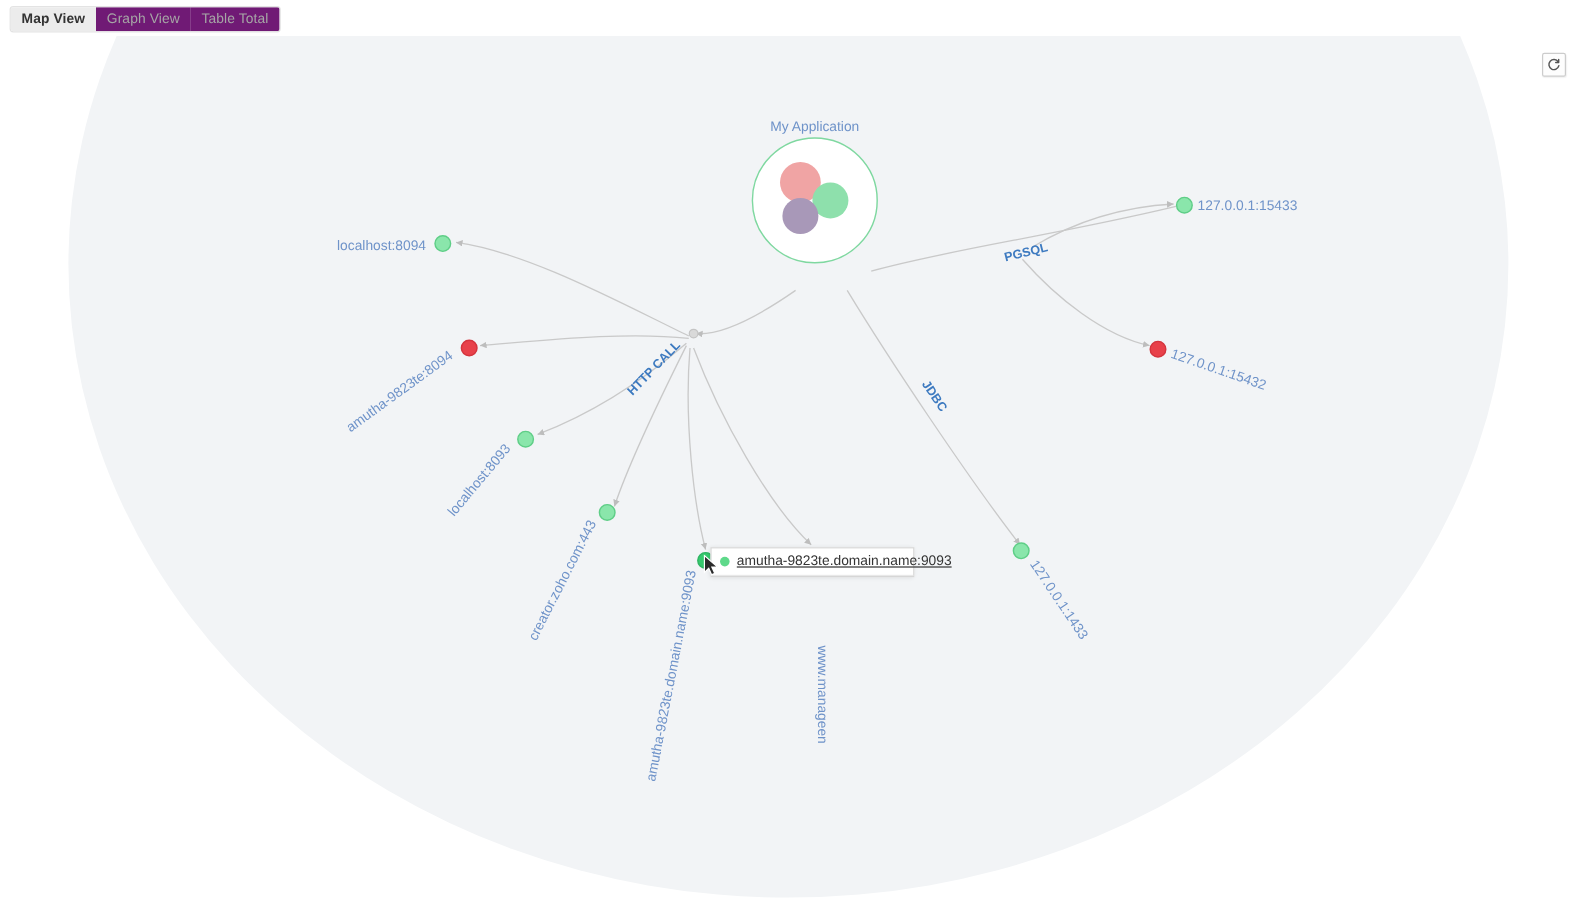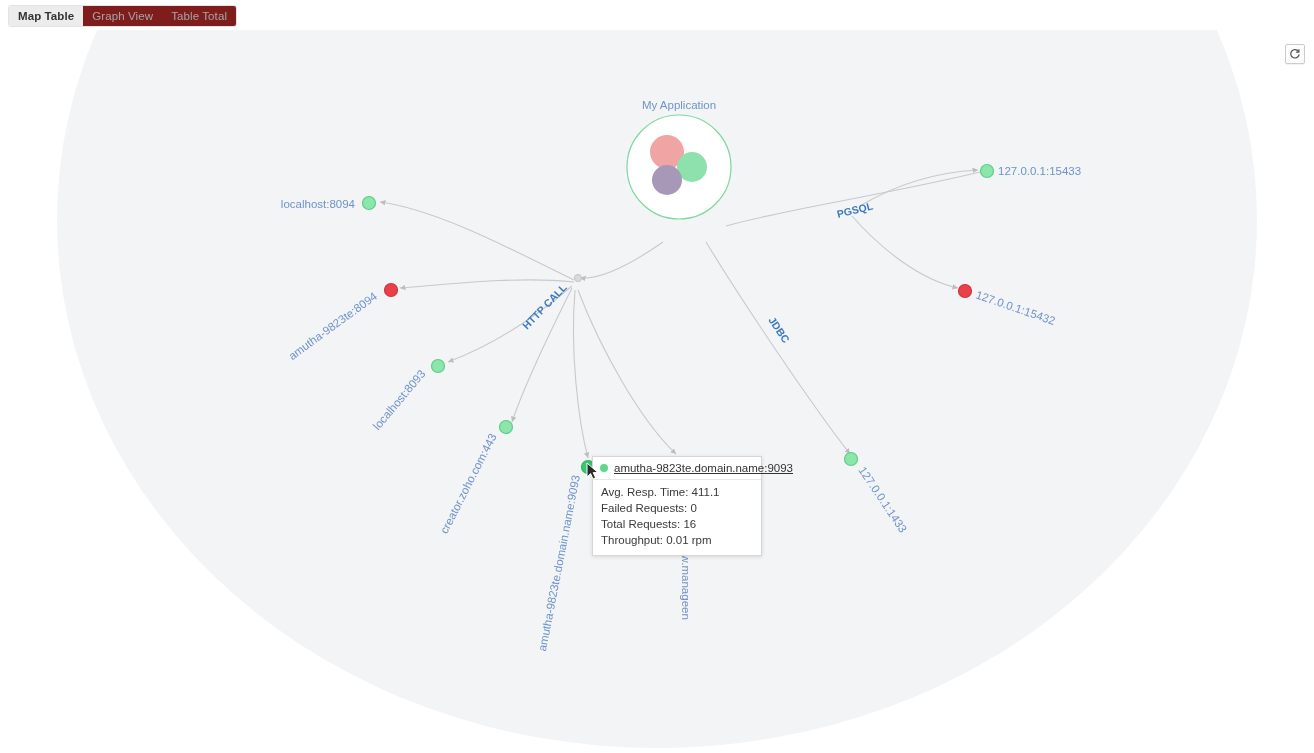--- a/index.html
+++ b/index.html
@@ -31,21 +31,21 @@
     overflow: hidden;
     height: 20px;
     z-index: 40;
   }
   .tab {
     padding: 0 9px;
     height: 20px;
     line-height: 20px;
     font-size: 11.5px;
     color: #a6a6a6;
-    background: #7f1d1d;
+    background: #701a75;
     cursor: pointer;
     white-space: nowrap;
     letter-spacing: 0.1px;
   }
   .tab.active {
     background: #ececec;
     color: #333333;
     font-weight: bold;
   }
 
@@ -121,21 +121,21 @@
 
   
   .cursor { position: absolute; left: 586px; top: 462px; z-index: 35; }
 </style>
 </head>
 <body>
 
 <div id="app">
 
   <div class="tabbar">
-    <div class="tab active">Map Table</div>
+    <div class="tab active">Map View</div>
     <div class="tab">Graph View</div>
     <div class="tab">Table Total</div>
   </div>
 
   <div class="refresh-btn" title="Refresh">
     <svg width="12" height="12" viewBox="0 0 16 16">
       <path d="M12.6 4.6A5.6 5.6 0 1 0 13.4 9" fill="none" stroke="#555" stroke-width="1.6" stroke-linecap="round"></path>
       <path d="M13.2 2.2 L13.2 5.5 L9.9 5.5" fill="none" stroke="#555" stroke-width="1.6" stroke-linecap="round" stroke-linejoin="round"></path>
     </svg>
   </div>
@@ -228,25 +228,19 @@
       <text x="975" y="268" text-anchor="start" font-size="11.5" fill="#6f93c9" font-family="Liberation Sans, sans-serif" transform="rotate(19 975 268)">127.0.0.1:15432</text>
 
     </svg>
   </div>
 
   <div class="tooltip">
     <div class="tt-head">
       <span class="tt-dot"></span>
       <span class="tt-link">amutha-9823te.domain.name:9093</span>
     </div>
-    <div class="tt-body">
-      <div class="tt-row">Avg. Resp. Time: 411.1</div>
-      <div class="tt-row">Failed Requests: 0</div>
-      <div class="tt-row">Total Requests: 16</div>
-      <div class="tt-row">Throughput: 0.01 rpm</div>
-    </div>
   </div>
 
   <svg class="cursor" width="14" height="20" viewBox="0 0 14 20">
     <path d="M1,1 L1,15 L4.6,11.6 L7,17 L9.6,15.8 L7.2,10.6 L12,10.6 Z" fill="#2b2b2b" stroke="#ffffff" stroke-width="1"></path>
   </svg>
 
 </div>
 
 </body></html>

